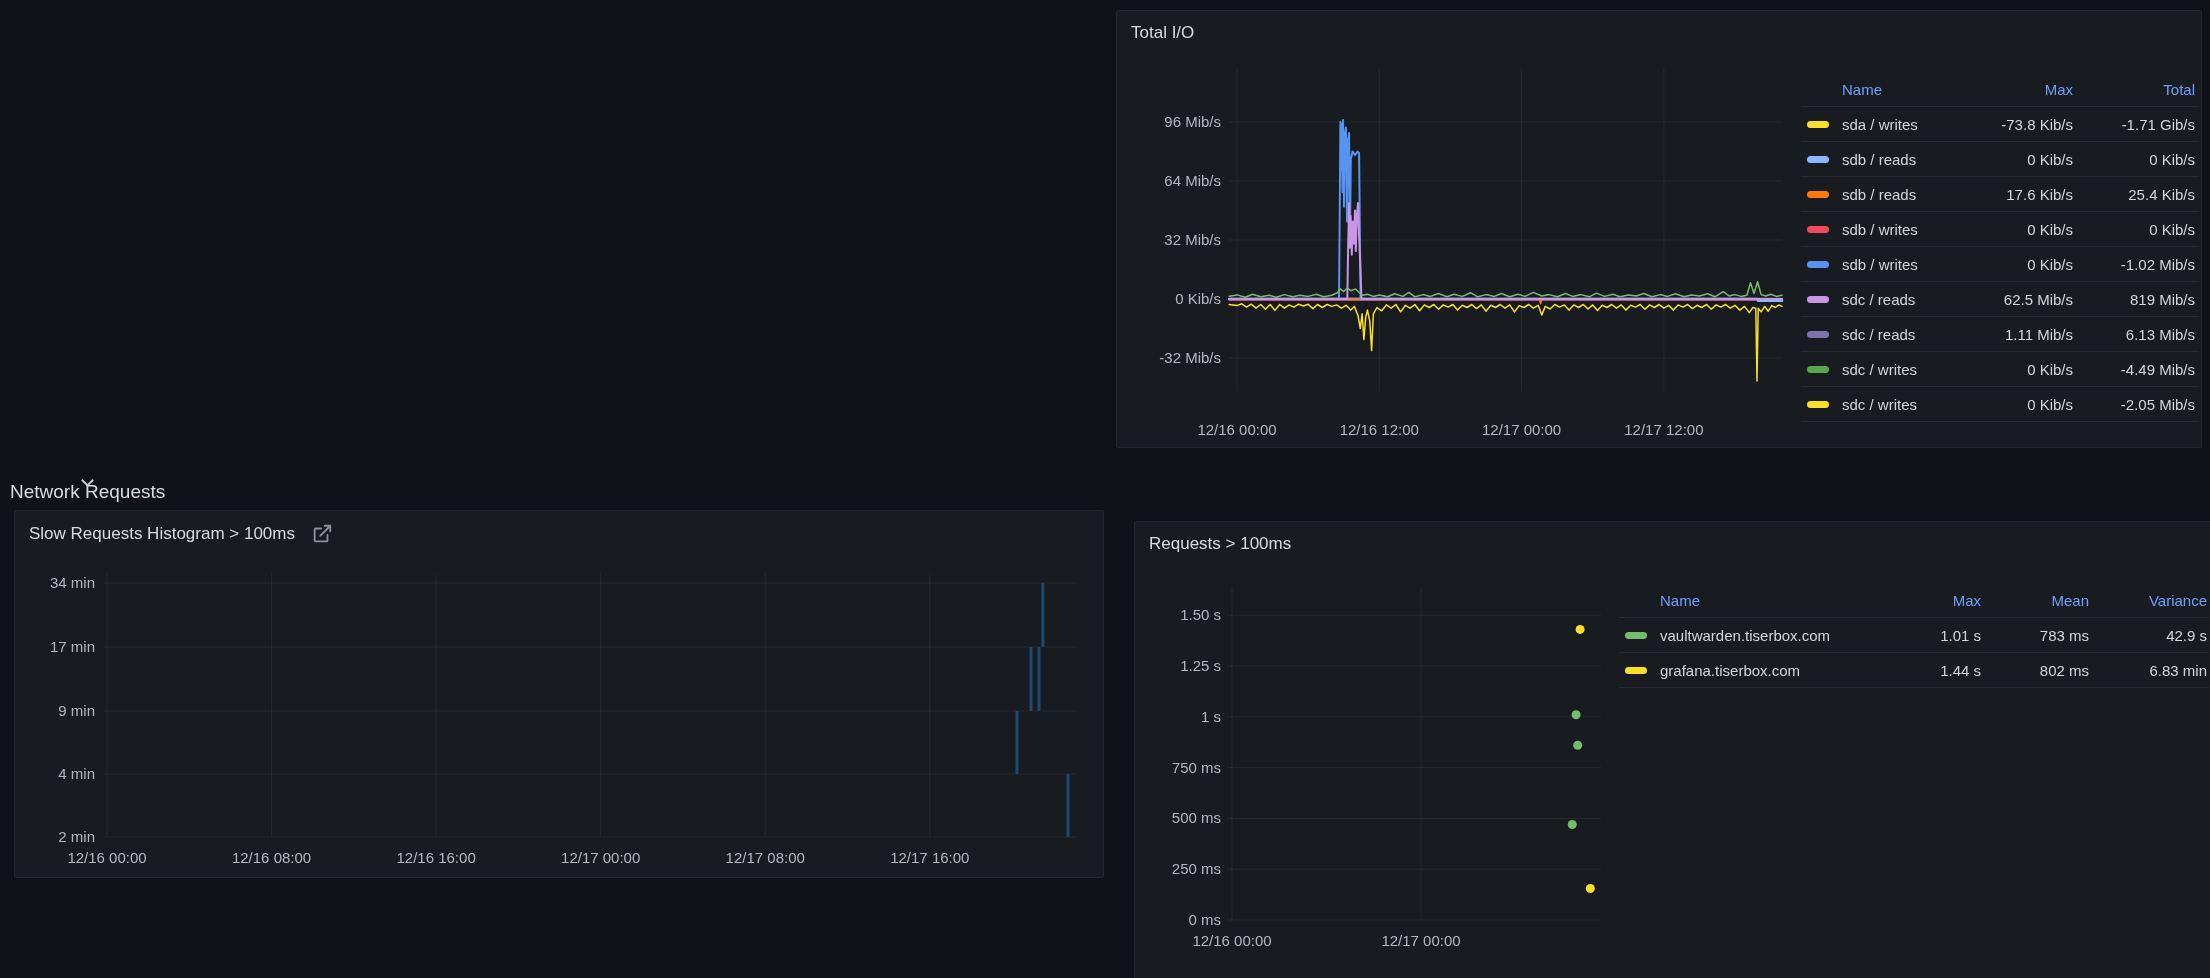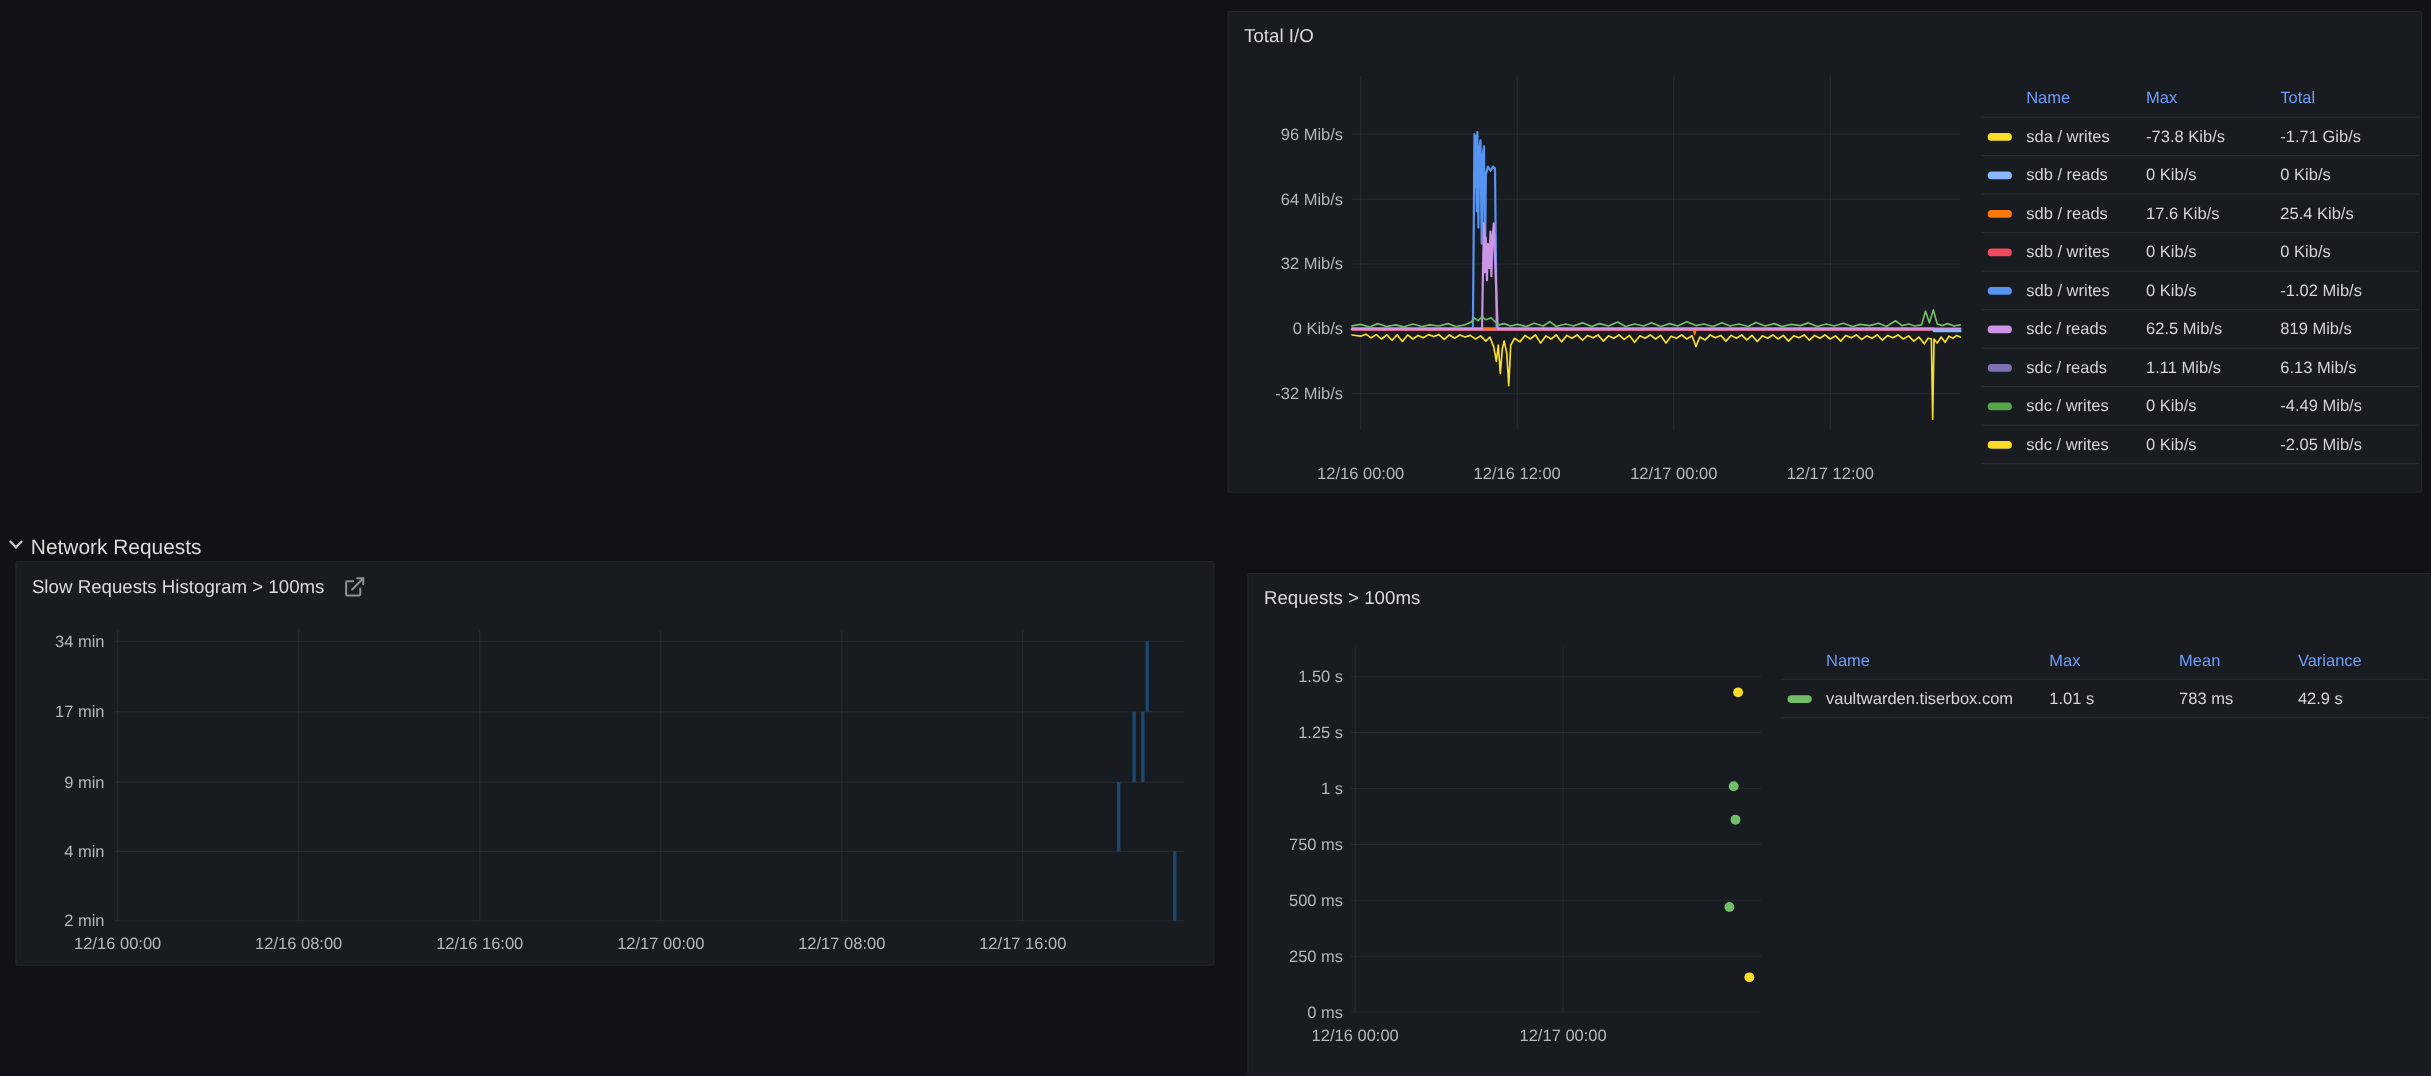--- a/index.html
+++ b/index.html
@@ -13,22 +13,22 @@
     position:absolute; background:#181b1f; border:1px solid #23262c;
     border-radius:2px; overflow:hidden;
   }
   .panel-title {
     position:absolute; left:14px; top:12px; font-size:17px; font-weight:500;
     color:#dadbdd; white-space:nowrap; display:flex; align-items:center; gap:16px;
   }
   .chart-svg { position:absolute; left:0; top:0; }
   
   .row-header {
-    position:absolute; left:10px; top:488px; height:26px;
-    display:flex; gap:8px; cursor:pointer;
+    position:absolute; left:10px; top:476px; height:26px;
+    display:flex; align-items:center; gap:8px; cursor:pointer;flex-direction:column;
   }
   .chev {
     width:10px; height:10px; position:relative; margin-top:-3px;
   }
   .chev::before {
     content:""; position:absolute; left:0; top:3px; width:7px; height:7px;
     border-right:2px solid #c9cbd1; border-bottom:2px solid #c9cbd1;
     transform:rotate(45deg);
   }
   .row-title { font-size:19px; font-weight:500; color:#dadbdd; }
@@ -37,21 +37,21 @@
   .lrow {
     display:flex; align-items:center; height:35px;
     border-bottom:1px solid rgba(204,204,220,0.09);
   }
   .lrow.lhead { height:34px; color:#6e9fff; }
   .dash { width:22px; height:7px; border-radius:4px; flex:0 0 auto; }
   .cell { white-space:nowrap; overflow:hidden; }
   .c-name { flex:1; display:flex; align-items:center; gap:13px; padding-left:6px; }
   .c-name .txt { color:#d4d5d8; }
   .lhead .c-name { padding-left:41px; }
-  .r { text-align:left; display:block; }
+  .r { text-align:right; display:block; }
   
   .disk-legend .c-max   { width:122px; }
   .disk-legend .c-total { width:126px; padding-right:4px; }
   
   .req-legend .c-max  { width:118px; }
   .req-legend .c-mean { width:108px; }
   .req-legend .c-var  { width:120px; padding-right:2px; }
   
   .ext-icon svg { display:block; }
   
@@ -262,14 +262,23 @@
       </div>
       <div class="lrow">
         <span class="cell c-name">
           <span class="dash" style="background: rgb(115, 191, 105);"></span>
           <span class="txt">vaultwarden.tiserbox.com</span>
         </span>
         <span class="cell r c-max">1.01 s</span>
         <span class="cell r c-mean">783 ms</span>
         <span class="cell r c-var">42.9 s</span>
       </div>
+      <div class="lrow">
+        <span class="cell c-name">
+          <span class="dash" style="background: rgb(250, 222, 42);"></span>
+          <span class="txt">grafana.tiserbox.com</span>
+        </span>
+        <span class="cell r c-max">1.44 s</span>
+        <span class="cell r c-mean">802 ms</span>
+        <span class="cell r c-var">6.83 min</span>
+      </div>
     </div>
 </section>
 
 </body></html>

